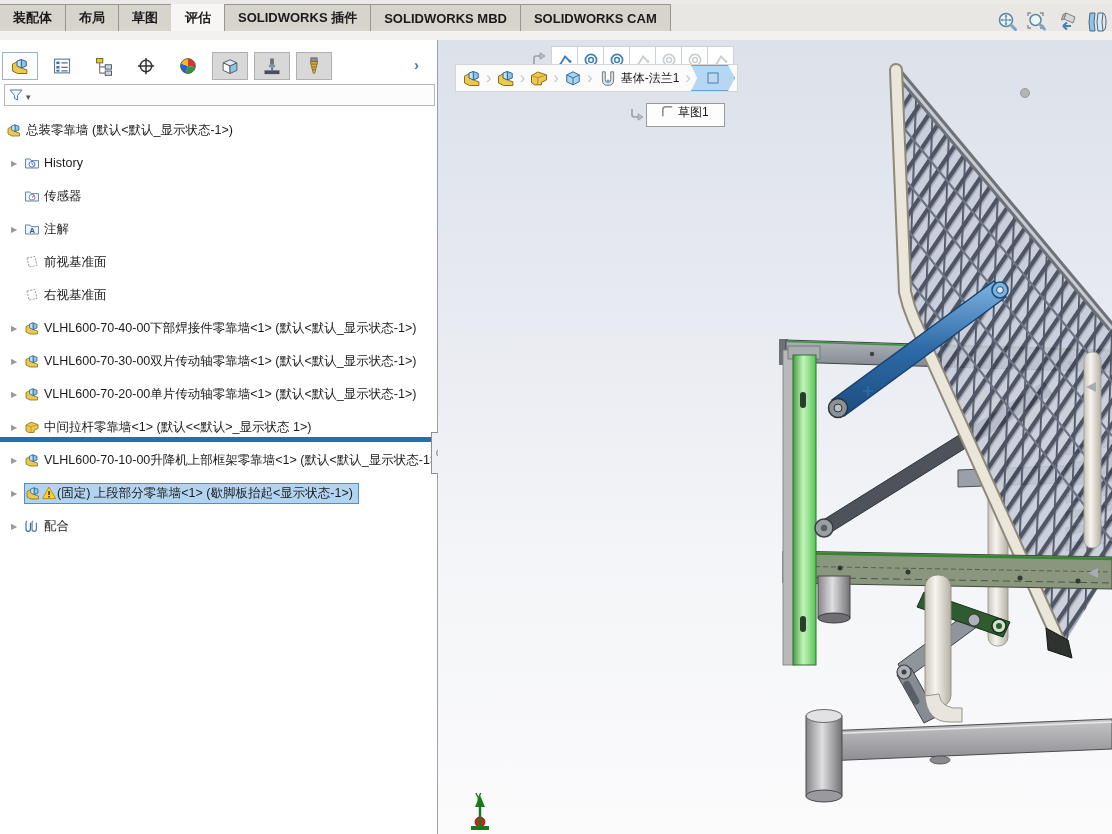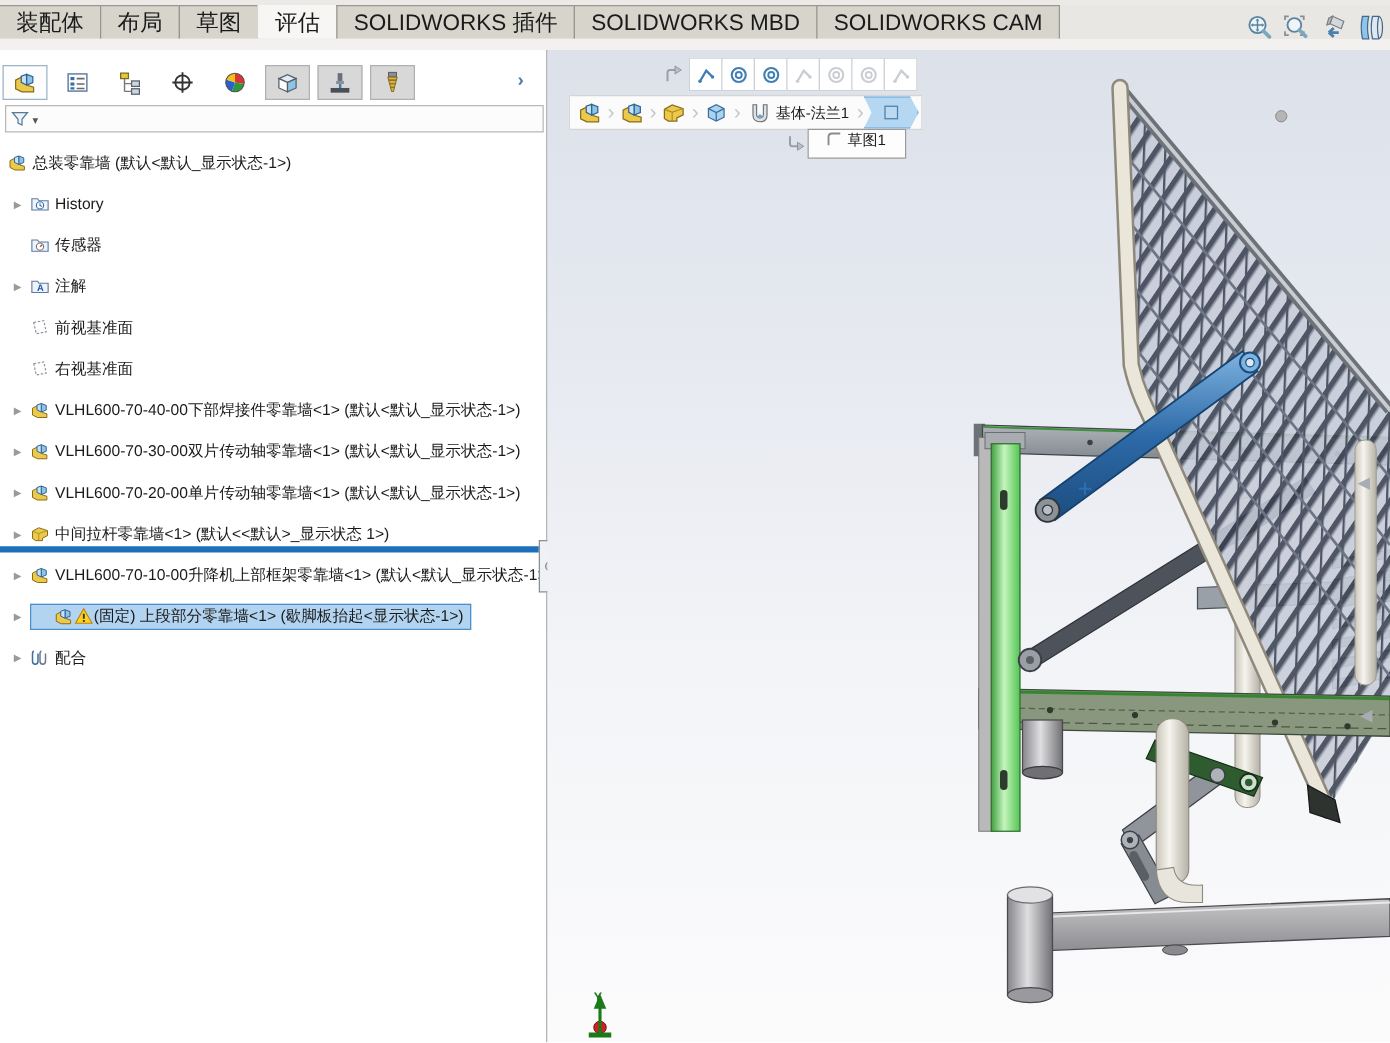--- a/index.html
+++ b/index.html
@@ -4,22 +4,22 @@
 <style>
   html,body{margin:0;padding:0;background:#fff;}
   #app{position:relative;width:1112px;height:834px;overflow:hidden;
        font-family:"Liberation Sans","DejaVu Sans",sans-serif;color:#1a1a1a;
        background:#ffffff;}
   
   .topstrip{position:absolute;left:0;top:0;width:1112px;height:4px;background:#eceae7;}
   .tabbar{position:absolute;left:0;top:4px;width:1112px;height:27px;background:#e9e7e3;
           display:flex;align-items:stretch;border-bottom:1px solid #d8d6d2;}
   .cmdtab{display:flex;align-items:center;justify-content:center;padding:12px 13px;
-          font-size:18px;background:#d7d4cc;border:1px solid #979790;border-bottom:none;
-          margin-left:-1px;cursor:default;white-space:nowrap;}
+          font-size:13px;background:#d7d4cc;border:1px solid #979790;border-bottom:none;
+          margin-left:-1px;cursor:default;white-space:nowrap;font-weight:bold;}
   .cmdtab.active{background:#f7f6f4;border-color:transparent;}
   .subbar{position:absolute;left:0;top:31px;width:1112px;height:9px;background:#f2f1ef;
           border-bottom:1px solid #dddcda;}
   
   .hud{position:absolute;top:9px;right:0;width:118px;height:26px;display:flex;gap:4px;overflow:hidden;}
   .hud .hic{width:26px;height:26px;flex:0 0 26px;}
   
   .fmpanel{position:absolute;left:0;top:40px;width:437px;height:794px;background:#ffffff;}
   .fmborder{position:absolute;left:437px;top:40px;width:1px;height:794px;background:#9aa0a5;}
   .fmtabs{position:absolute;left:2px;top:12px;display:flex;align-items:center;gap:6px;height:28px;}
@@ -31,37 +31,37 @@
              background:#fcfcfc;display:flex;align-items:center;padding-left:3px;gap:2px;}
   .caret::before{content:"▾";font-size:9px;color:#555;}
   .tree{position:absolute;left:0;top:68px;width:437px;}
   .trow{height:22px;display:flex;align-items:center;gap:4px;padding-left:8px;
         white-space:nowrap;overflow:hidden;font-size:12.5px;margin-top:11px;}
   .trow.root{padding-left:6px;}
   .arr{width:12px;flex:0 0 12px;color:#9a9a9a;font-size:8px;text-align:center;}
   .arr.exp::before{content:"▶";}
   .ti{width:16px;height:16px;flex:0 0 16px;}
   .sel{display:inline-flex;align-items:center;gap:0;background:#b3d4f0;
-       border:1px solid #4d8fcc;padding:1px 5px 1px 18px;}
+       border:1px solid #4d8fcc;padding:1px 5px 1px 0;}
   .rollback{position:absolute;left:0;top:397px;width:432px;height:5px;background:#1d70ba;}
   .splitter{position:absolute;left:431px;top:432px;width:16px;height:40px;background:#eef1f6;
             border:1px solid #8a8f94;display:flex;align-items:center;justify-content:center;}
   .grip{width:6px;height:6px;border-radius:50%;background:#d9d9d9;border:1px solid #8a8a8a;}
   
   .viewport{position:absolute;left:438px;top:40px;width:674px;height:794px;
             background:linear-gradient(180deg,#dce1ea 0%,#e6e9f0 30%,#f4f5f8 65%,#fbfbfc 100%);}
   
   .ctx{position:absolute;left:552px;top:46px;display:flex;}
   .ctxjump{position:absolute;left:530px;top:50px;width:18px;height:18px;}
   .ctxbtn{width:25px;height:25px;border:1px solid #cdd2d8;background:#fff;display:flex;
           align-items:center;justify-content:center;margin-left:-1px;}
   .ctxbtn.on{color:#3f7fb5;}
   .ctxbtn.off{color:#c9ced4;}
   
-  .crumbs{position:absolute;left:455px;top:76px;height:26px;display:flex;align-items:center;
+  .crumbs{position:absolute;left:455px;top:64px;height:26px;display:flex;align-items:center;
           background:#fbfbfb;border:1px solid #d5d5d5;padding:0 2px;}
   .crumb{width:28px;height:24px;display:flex;align-items:center;justify-content:center;}
   .csep::before{content:"›";color:#c4c8cd;font-size:17px;line-height:24px;}
   .crumb.wide{width:auto;padding:0 6px;gap:4px;font-size:12px;}
   .crumb.seltab{width:42px;background:#b5d7f2;border:1px solid #66a3d8;
      clip-path:polygon(0 0,84% 0,100% 50%,84% 100%,0 100%,14% 50%);}
   
   .skjump{position:absolute;left:628px;top:106px;width:18px;height:18px;}
   .skbox{position:absolute;left:646px;top:103px;width:64px;height:22px;border:1px solid #9a9a9a;
          background:#fdfdfd;display:flex;align-items:flex-start;gap:3px;padding-left:13px;

